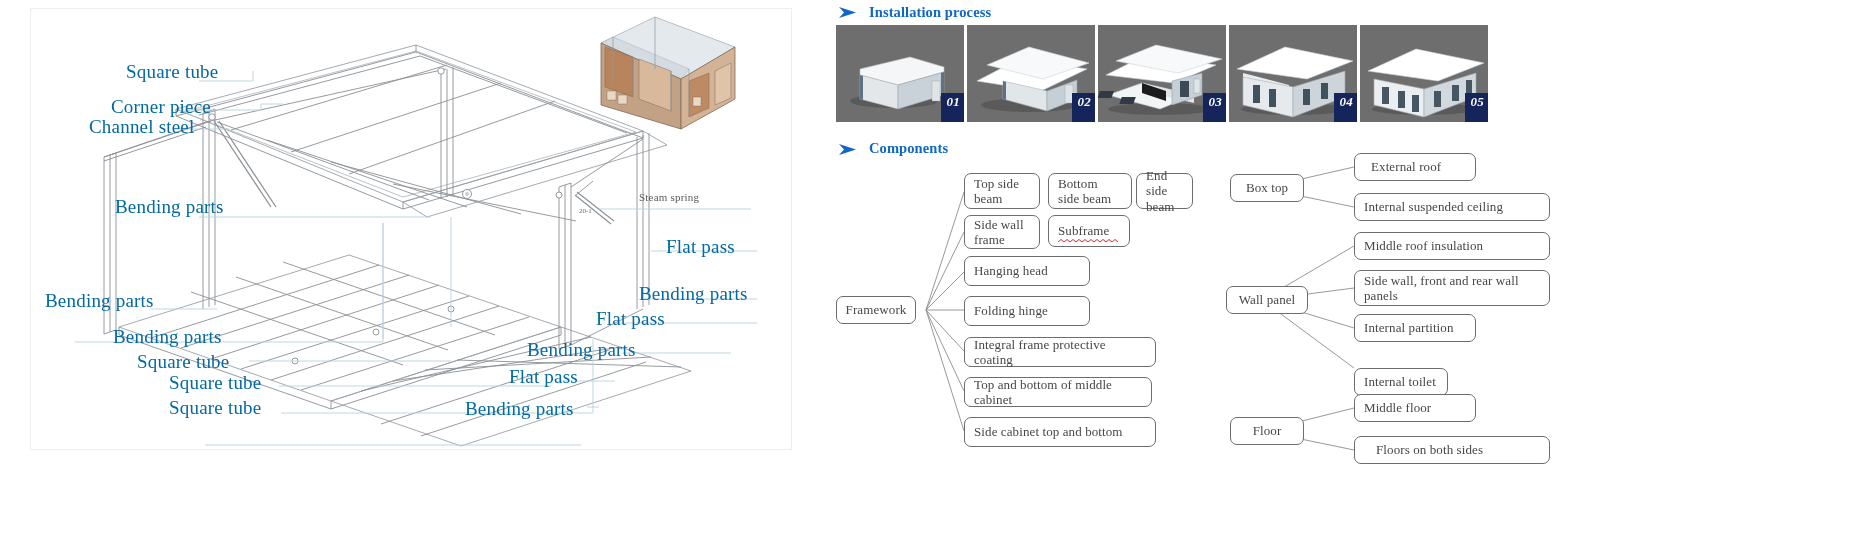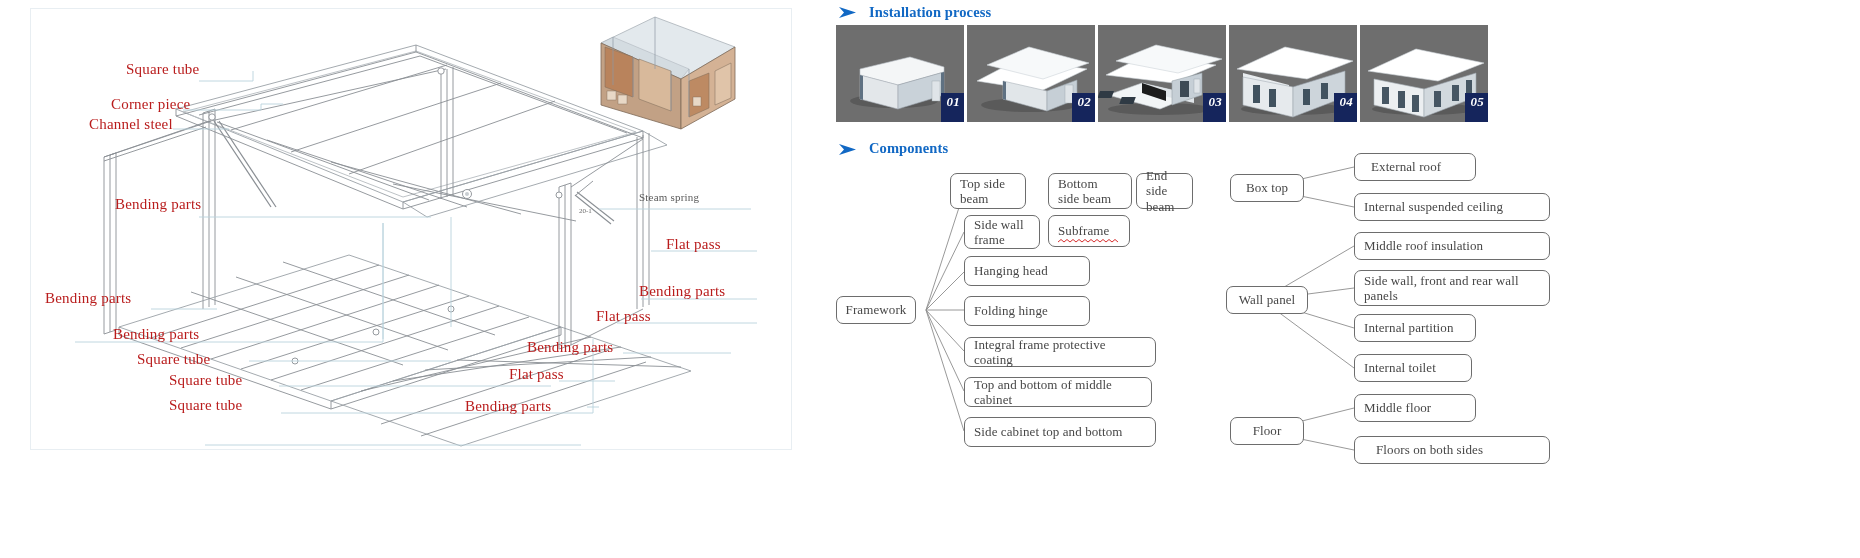--- a/index.html
+++ b/index.html
@@ -29,22 +29,22 @@
     left: 30px; top: 8px;
     width: 762px; height: 442px;
     background: #ffffff;
     border: 1px solid #e8eef2;
   }
   #drawing-svg { position:absolute; left:0; top:0; width:762px; height:442px; }
 
   .callout {
     position: absolute;
     font-family: "Liberation Serif", serif;
-    font-size: 15px;
-    color: #b91c1c;
+    font-size: 19px;
+    color: #0369a1;
     white-space: nowrap;
     letter-spacing: .2px;
   }
   .callout.sm { font-size: 11px; color:#5a5a5a; }
 
   
   #inset-render {
     position: absolute;
     right: 48px; top: 4px;
     width: 150px; height: 120px;
@@ -428,21 +428,21 @@
 
           <path d="M432 271 L524 248"></path>
           <path d="M432 271 L524 290"></path>
         </g>
       </svg>
 
       <div class="node root" style="left:6px; top:136px; width:80px; height:28px;">
         <span>Framework</span>
       </div>
 
-      <div class="node" style="left:120px; top:13px; width:76px; height:36px;">
+      <div class="node" style="left:134px; top:13px; width:76px; height:36px;">
         <span>Top side beam</span>
       </div>
       <div class="node" style="left:218px; top:13px; width:84px; height:36px;">
         <span>Bottom side beam</span>
       </div>
       <div class="node" style="left:306px; top:13px; width:57px; height:36px;">
         <span>End side beam</span>
       </div>
       <div class="node" style="left:134px; top:55px; width:76px; height:34px;">
         <span>Side wall frame</span>
@@ -484,21 +484,21 @@
       </div>
       <div class="node" style="left:524px; top:72px; width:196px; height:28px;">
         <span>Middle roof insulation</span>
       </div>
       <div class="node" style="left:524px; top:110px; width:196px; height:36px;">
         <span>Side wall, front and rear wall panels</span>
       </div>
       <div class="node" style="left:524px; top:154px; width:122px; height:28px;">
         <span>Internal partition</span>
       </div>
-      <div class="node" style="left:524px; top:194px; width:118px; height:28px;">
+      <div class="node" style="left:524px; top:208px; width:94px; height:28px;">
         <span>Internal toilet</span>
       </div>
 
       <div class="node root" style="left:400px; top:257px; width:74px; height:28px;">
         <span>Floor</span>
       </div>
       <div class="node" style="left:524px; top:234px; width:122px; height:28px;">
         <span>Middle floor</span>
       </div>
       <div class="node" style="left:524px; top:276px; width:196px; height:28px;padding-left:21px;">

